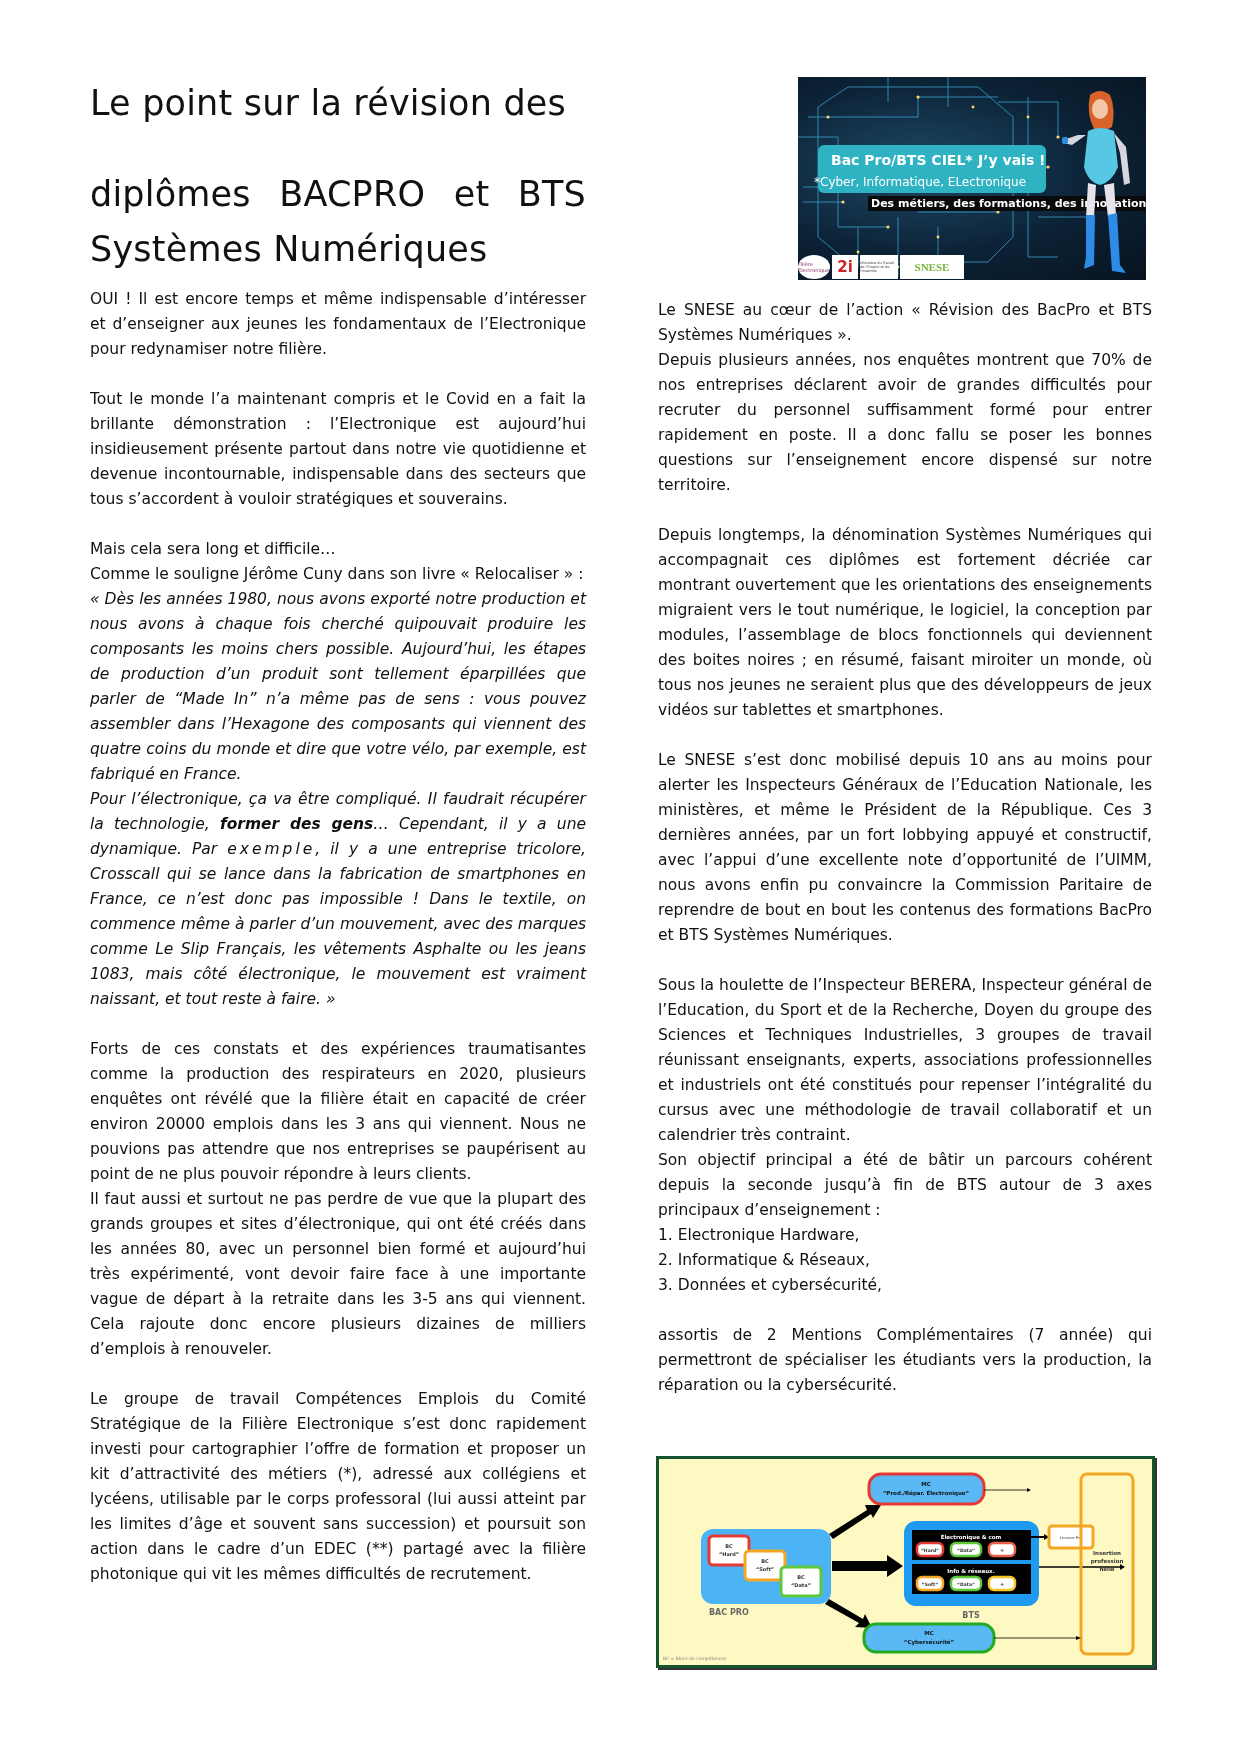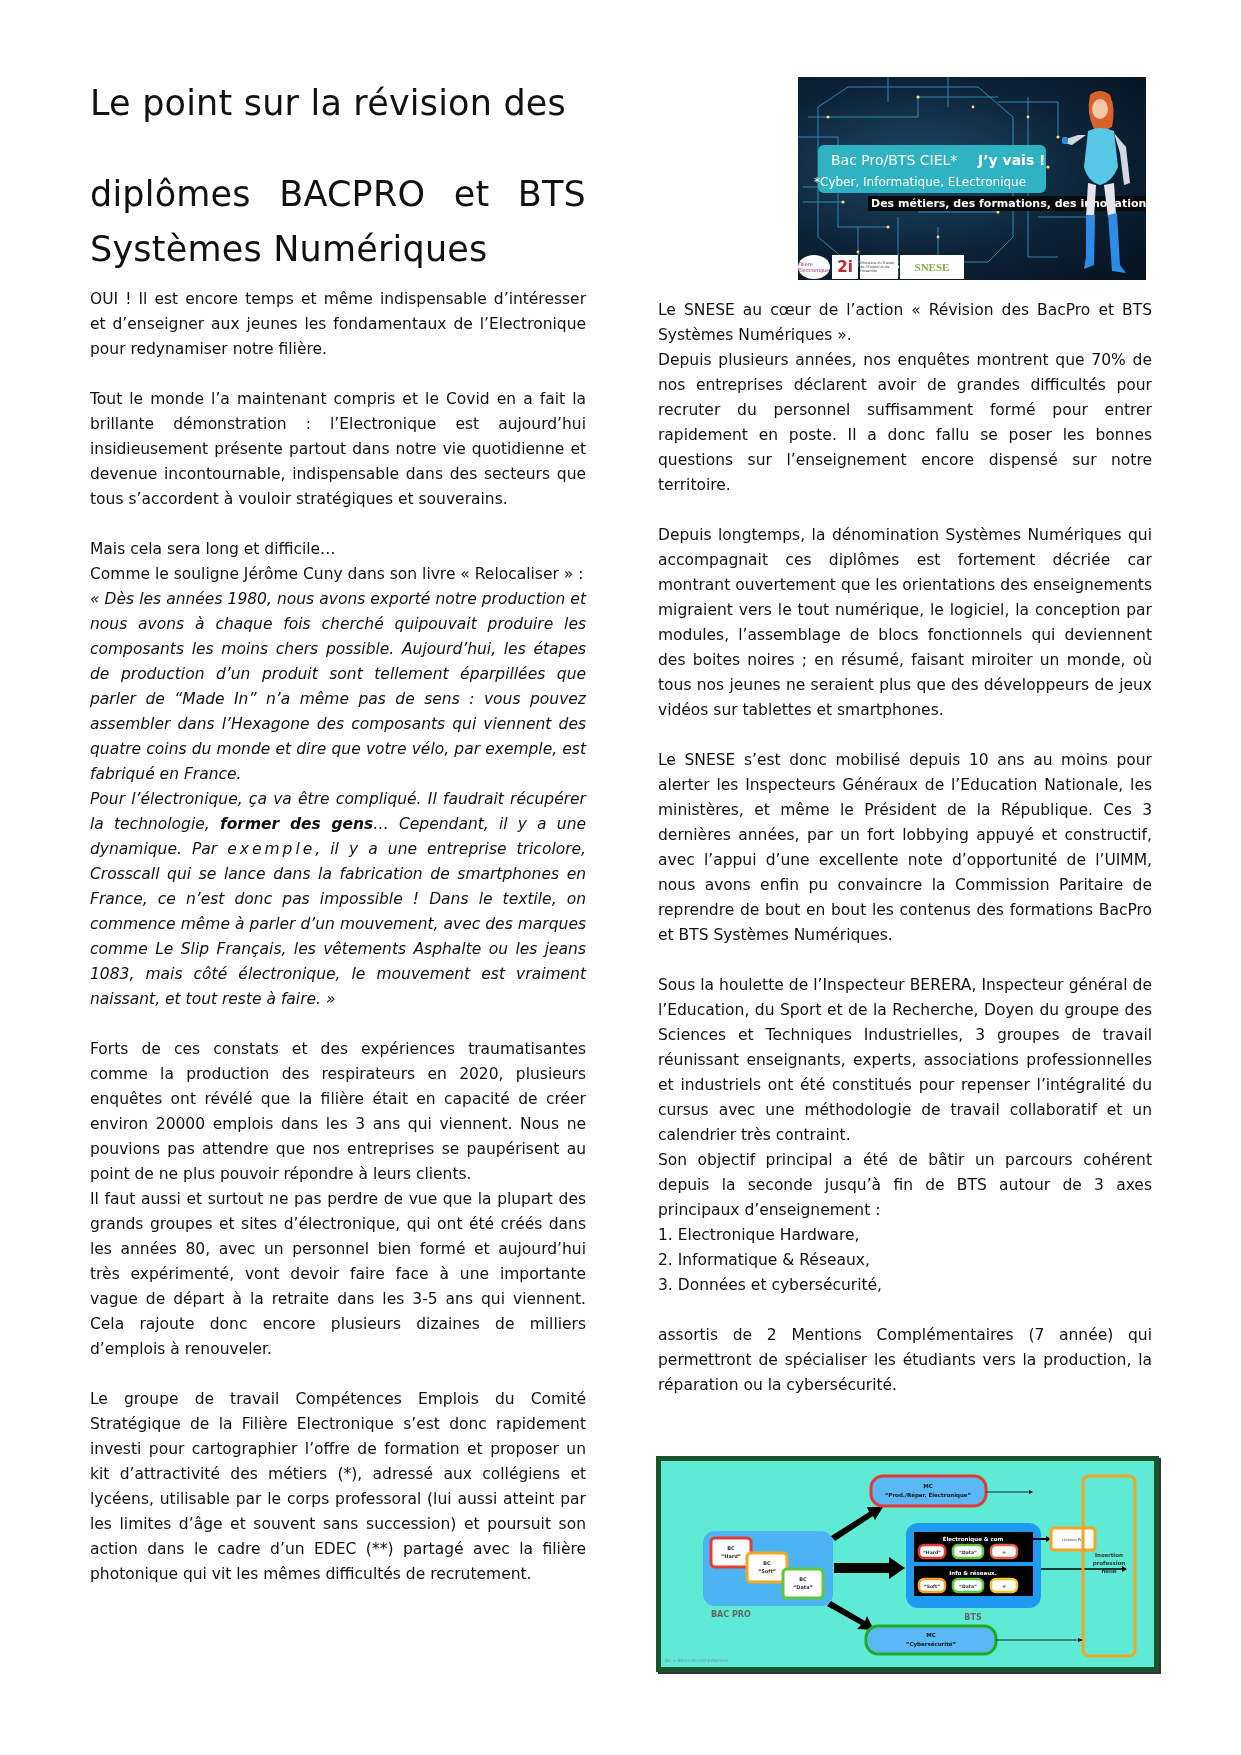--- a/index.html
+++ b/index.html
@@ -14,34 +14,34 @@
   .right { left:658px; width:494px; top:298px; }
   .ital { font-style:italic; }
   .boldish { font-weight:600; }
   .spaced { letter-spacing:3px; }
   .nb { text-align:left; }
   
   .banner { position:absolute; left:798px; top:77px; width:348px; height:203px; overflow:hidden;
             background: radial-gradient(ellipse at 35% 45%, #1d4a66 0%, #0c2236 55%, #07131f 100%); }
   .banner .circuit { position:absolute; inset:0; }
   .banner .pill { position:absolute; left:20px; top:68px; width:228px; height:48px; background:#2fb2c2; border-radius:6px; }
-  .banner .pill-title { position:absolute; left:33px; top:75px; color:#fff; font-weight:normal; font-size:14px; white-space:nowrap; }
+  .banner .pill-title { position:absolute; left:33px; top:75px; color:#fff; font-weight:bold; font-size:14px; white-space:nowrap; }
   .banner .pill-yvais { position:absolute; left:180px; top:75px; color:#fff; font-weight:bold; font-size:14px; white-space:nowrap; }
   .banner .pill-sub { position:absolute; left:16px; top:98px; color:#fff; font-size:12px; white-space:nowrap; }
   .banner .tagline { position:absolute; left:70px; top:119px; background:#0a0a0a; color:#fff; font-size:11px; font-weight:bold; padding:1px 3px; white-space:nowrap; }
   .banner .logos { position:absolute; left:0px; top:178px; width:170px; height:24px; display:flex; gap:2px; }
   .banner .logo { background:#fff; height:24px; display:flex; align-items:center; justify-content:center; font-size:5px; color:#444; overflow:hidden; }
   .logo-filiere { width:32px; border-radius:50%; color:#8b2a6b !important; font-size:5px; }
   .logo-2i { width:26px; color:#c62828 !important; font-size:15px !important; font-weight:bold; }
   .logo-min { width:38px; font-size:3.5px !important; line-height:4px; text-align:left; }
   .logo-snese { width:64px; color:#7cb342 !important; font-size:11px !important; font-weight:bold;font-family:Liberation Serif, serif; }
   .banner .hero { position:absolute; left:262px; top:10px; width:78px; height:190px; }
   
-  .diagram { position:absolute; left:656px; top:1456px; width:493px; height:206px; background:#5eead4;
-             border:5px solid #14532d; box-shadow:2px 2px 0 #333; }
+  .diagram { position:absolute; left:656px; top:1456px; width:493px; height:206px; background:#fef9c3;
+             border:3px solid #14532d; box-shadow:2px 2px 0 #333; }
   .diagram svg { position:absolute; left:0; top:0; }
   .dlabel { font-family:"DejaVu Sans", sans-serif; font-weight:bold; }
 </style>
 </head>
 <body>
 
 <h1 class="title">
   <span>Le point sur la révision des</span><br>
   <span style="display:inline-block;width:100%;text-align:justify;text-align-last:justify;margin-top:36px;">diplômes BACPRO et BTS</span><br>
   <span>Systèmes Numériques</span>

